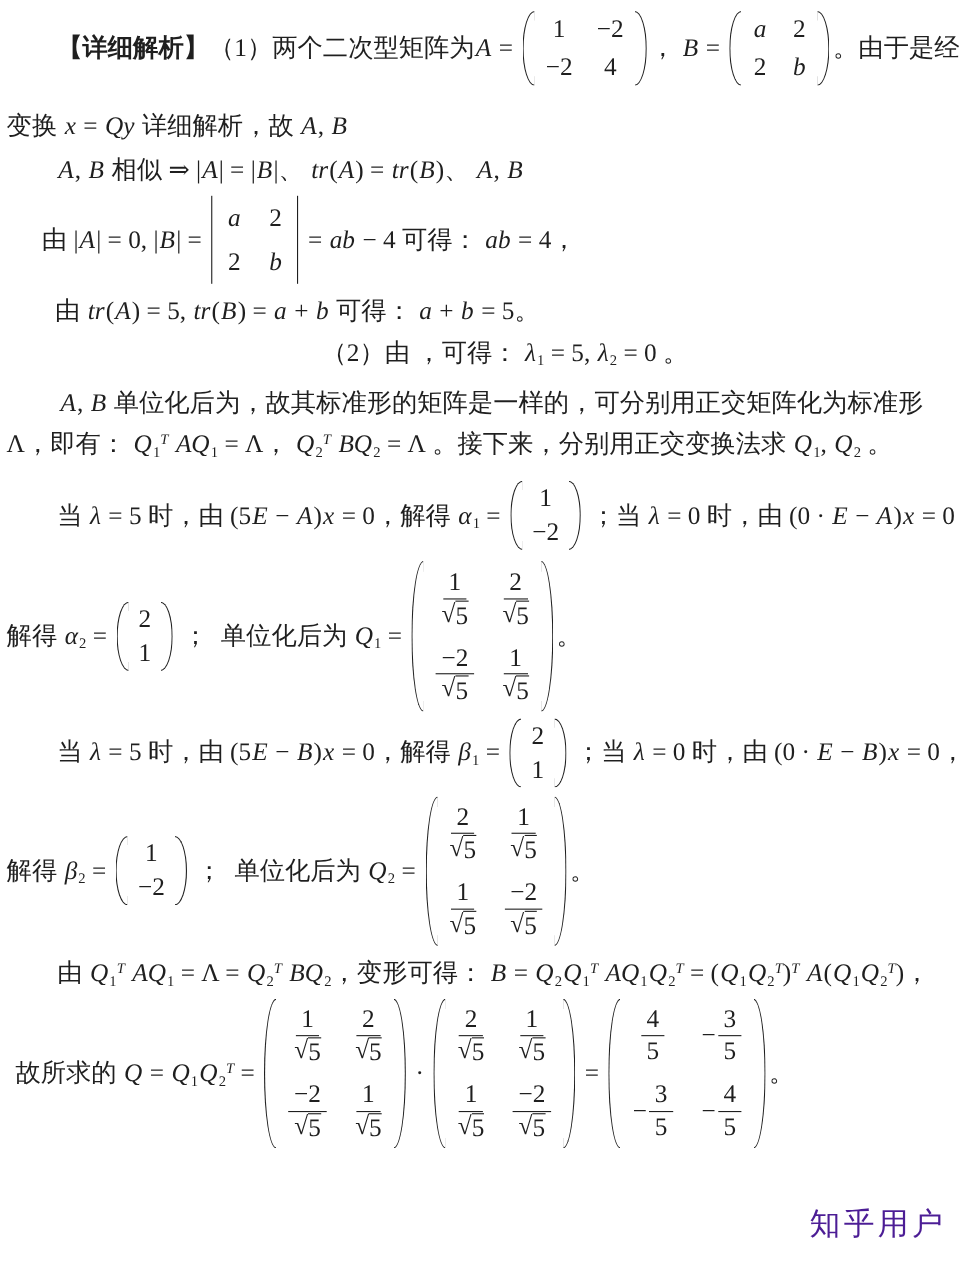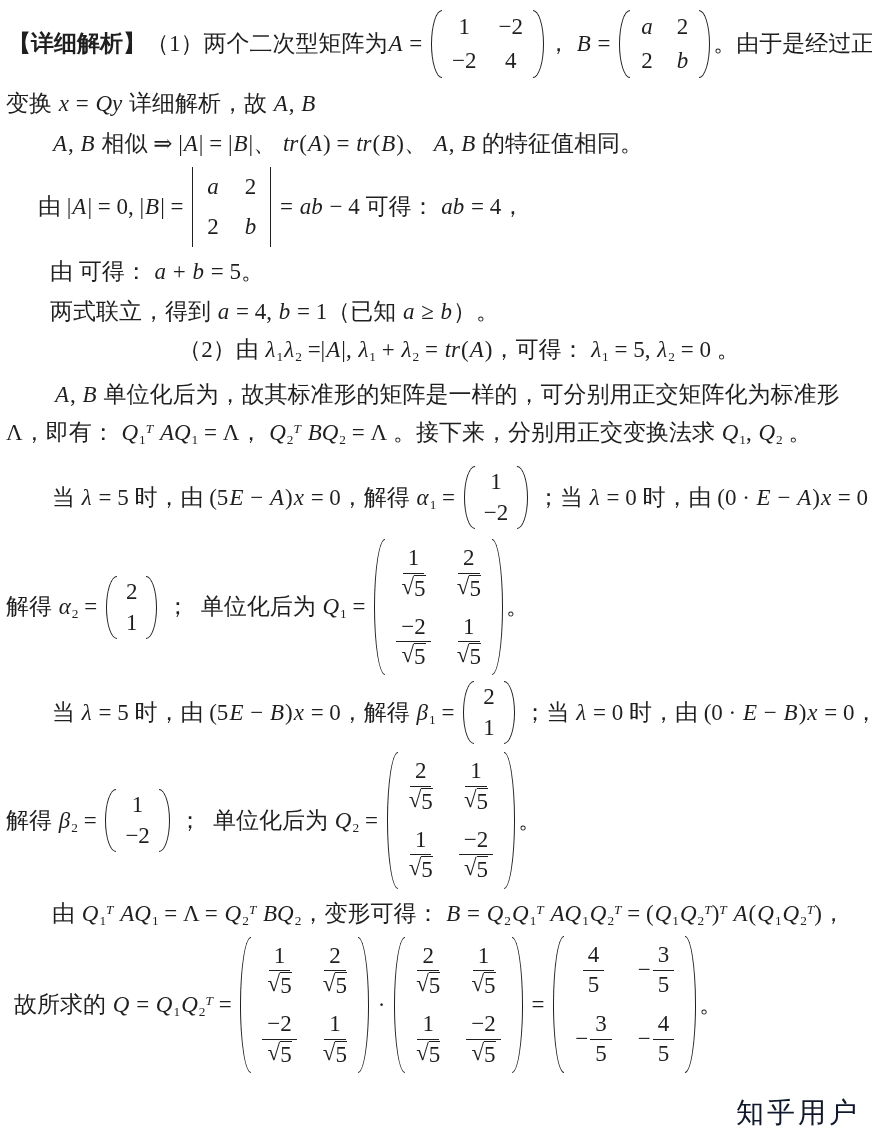--- a/index.html
+++ b/index.html
@@ -4,21 +4,21 @@
 <style>
   html,body{margin:0;padding:0;}
   body{
     width:872px;height:1146px;position:relative;overflow:hidden;
     background:#ffffff;color:#1f1f1f;
     font-family:"Liberation Serif","DejaVu Serif",serif;
   }
   .doc{padding:10px 4px 0 6px;}
   .line{display:flex;align-items:center;flex-wrap:nowrap;white-space:pre;}
   .cn{font-size:23px;line-height:1.3;}
-  .cn.bold{font-weight:bold;}
+  .cn.bold{font-weight:bold;margin-left:44px;}
   .math{font-size:23px;line-height:1.3;}
   .math i,i{font-style:italic;font-family:inherit;padding:0 1px;}
   sub{font-size:0.58em;vertical-align:-0.3em;line-height:1;}
   sup{font-size:0.58em;vertical-align:0.55em;line-height:1;}
   sup.it{font-style:italic;}
   
   .mat{display:inline-flex;align-items:center;flex:0 0 auto;margin:0 3px;font-size:23px;}
   .mbody{display:grid;align-items:center;justify-items:center;}
   .m-std .mbody{row-gap:8px;column-gap:22px;padding:4px 8px;}
   .m-det .mbody{row-gap:14px;column-gap:24px;padding:7px 9px;}
@@ -33,35 +33,34 @@
   
   .fwrap{display:inline-flex;align-items:center;}
   .fpre{margin-right:2px;}
   .frac{display:inline-flex;flex-direction:column;align-items:center;line-height:1.15;}
   .frac .num{border-bottom:1.5px solid currentColor;padding:0 5px 1px;}
   .frac .den{padding-top:1px;display:inline-flex;align-items:flex-start;}
   .rsign{line-height:1.05;}
   .rarg{border-top:1.5px solid currentColor;line-height:1.05;padding-top:1px;}
   .watermark{
     position:absolute;right:12px;bottom:14px;
-    font-size:28px;letter-spacing:3px;color:#0f172a;
+    font-size:28px;letter-spacing:3px;color:#4c1d95;
   }
 </style>
 </head>
 <body>
 
 <div class="page">
   <div class="doc">
       <div class="line" style="margin-top: 0px; padding-left: 2px;"><span class="cn bold">【详细解析】</span><span class="cn">（1）两个二次型矩阵为</span><span class="math"><i>A</i> = </span><span class="mat m-std"><span class="pl"></span><span class="mbody" style="grid-template-columns: repeat(2, auto);"><span class="mat-entry">1</span><span class="mat-entry">−2</span><span class="mat-entry">−2</span><span class="mat-entry">4</span></span><span class="pr"></span></span><span class="cn">， </span><span class="math"><i>B</i> = </span><span class="mat m-std"><span class="pl"></span><span class="mbody" style="grid-template-columns: repeat(2, auto);"><span class="mat-entry"><i>a</i></span><span class="mat-entry">2</span><span class="mat-entry">2</span><span class="mat-entry"><i>b</i></span></span><span class="pr"></span></span><span class="cn">。由于是经过正交</span></div>
-      <div class="line" style="margin-top: 11px; padding-left: 0px;"><span class="cn">变换 </span><span class="math"><i>x</i> = <i>Qy</i> </span><span class="cn">详细解析，故 </span><span class="math"><i>A</i>, <i>B</i> </span></div>
-      <div class="line" style="margin-top: 10px; padding-left: 46px;"><span class="math"><i>A</i>, <i>B</i> </span><span class="cn">相似 ⇒ </span><span class="math">|<i>A</i>| = |<i>B</i>|</span><span class="cn">、 </span><span class="math"><i>tr</i>(<i>A</i>) = <i>tr</i>(<i>B</i>)</span><span class="cn">、 </span><span class="math"><i>A</i>, <i>B</i> </span><span class="cn">的特征值相同。</span></div>
+      <div class="line" style="margin-top: 22px; padding-left: 0px;"><span class="cn">变换 </span><span class="math"><i>x</i> = <i>Qy</i> </span><span class="cn">详细解析，故 </span><span class="math"><i>A</i>, <i>B</i> </span></div>
+      <div class="line" style="margin-top: 10px; padding-left: 46px;"><span class="math"><i>A</i>, <i>B</i> </span><span class="cn">相似 ⇒ </span><span class="math">|<i>A</i>| = |<i>B</i>|</span><span class="cn">、 </span><span class="math"><i>tr</i>(<i>A</i>) = <i>tr</i>(<i>B</i>)</span><span class="cn">、 </span><span class="math"><i>A</i>, <i>B</i> </span></div>
       <div class="line" style="margin-top: 8px; padding-left: 32px;"><span class="cn">由 </span><span class="math">|<i>A</i>| = 0, |<i>B</i>| = </span><span class="mat m-det"><span class="bl"></span><span class="mbody" style="grid-template-columns: repeat(2, auto);"><span class="mat-entry"><i>a</i></span><span class="mat-entry">2</span><span class="mat-entry">2</span><span class="mat-entry"><i>b</i></span></span><span class="br"></span></span><span class="math"> = <i>ab</i> − 4 </span><span class="cn">可得： </span><span class="math"><i>ab</i> = 4</span><span class="cn">，</span></div>
-      <div class="line" style="margin-top: 10px; padding-left: 44px;"><span class="cn">由 </span><span class="cn">可得： </span><span class="math"><i>a</i> + <i>b</i> = 5</span><span class="cn">。</span></div>
-      <div class="line" style="margin-top: 10px; padding-left: 44px;"><span class="cn">两式联立，得到 </span><span class="math"><i>a</i> = 4, <i>b</i> = 1</span><span class="cn">（已知 </span><span class="math"><i>a</i> ≥ <i>b</i></span><span class="cn">）。</span></div>
-      <div class="line" style="margin-top: 8px; padding-left: 44px; justify-content: center;"><span class="cn">（2）由 </span><span class="math"><i>λ</i><sub>1</sub><i>λ</i><sub>2</sub> =|<i>A</i>|, <i>λ</i><sub>1</sub> + <i>λ</i><sub>2</sub> = <i>tr</i>(<i>A</i>)</span><span class="cn">，可得： </span><span class="math"><i>λ</i><sub>1</sub> = 5, <i>λ</i><sub>2</sub> = 0</span><span class="cn"> 。</span></div>
+      <div class="line" style="margin-top: 10px; padding-left: 44px;"><span class="cn">由 </span><span class="math"><i>tr</i>(<i>A</i>) = 5, <i>tr</i>(<i>B</i>) = <i>a</i> + <i>b</i> </span><span class="cn">可得： </span><span class="math"><i>a</i> + <i>b</i> = 5</span><span class="cn">。</span></div>
+      <div class="line" style="margin-top: 8px; padding-left: 44px; justify-content: center;"><span class="cn">（2）由 </span><span class="cn">，可得： </span><span class="math"><i>λ</i><sub>1</sub> = 5, <i>λ</i><sub>2</sub> = 0</span><span class="cn"> 。</span></div>
       <div class="line" style="margin-top: 16px; padding-left: 48px;"><span class="math"><i>A</i>, <i>B</i> </span><span class="cn">单位化后为，故其标准形的矩阵是一样的，可分别用正交矩阵化为标准形</span></div>
       <div class="line" style="margin-top: 8px; padding-left: 0px;"><span class="math">Λ</span><span class="cn">，即有： </span><span class="math"><i>Q</i><sub>1</sub><sup class="it">T</sup> <i>AQ</i><sub>1</sub> = Λ</span><span class="cn">， </span><span class="math"><i>Q</i><sub>2</sub><sup class="it">T</sup> <i>BQ</i><sub>2</sub> = Λ</span><span class="cn"> 。接下来，分别用正交变换法求 </span><span class="math"><i>Q</i><sub>1</sub>, <i>Q</i><sub>2</sub></span><span class="cn"> 。</span></div>
       <div class="line" style="margin-top: 18px; padding-left: 46px;"><span class="cn">当 </span><span class="math"><i>λ</i> = 5 </span><span class="cn">时，由 </span><span class="math">(5<i>E</i> − <i>A</i>)<i>x</i> = 0</span><span class="cn">，解得 </span><span class="math"><i>α</i><sub>1</sub> = </span><span class="mat m-vec"><span class="pl"></span><span class="mbody" style="grid-template-columns: repeat(1, auto);"><span class="mat-entry">1</span><span class="mat-entry">−2</span></span><span class="pr"></span></span><span class="cn"> ；当 </span><span class="math"><i>λ</i> = 0 </span><span class="cn">时，由 </span><span class="math">(0 · <i>E</i> − <i>A</i>)<i>x</i> = 0</span><span class="cn">，</span></div>
       <div class="line" style="margin-top: 10px; padding-left: 0px;"><span class="cn">解得 </span><span class="math"><i>α</i><sub>2</sub> = </span><span class="mat m-vec"><span class="pl"></span><span class="mbody" style="grid-template-columns: repeat(1, auto);"><span class="mat-entry">2</span><span class="mat-entry">1</span></span><span class="pr"></span></span><span class="cn"> ；  单位化后为 </span><span class="math"><i>Q</i><sub>1</sub> = </span><span class="mat m-frac"><span class="pl"></span><span class="mbody" style="grid-template-columns: repeat(2, auto);"><span class="fwrap"><span class="frac"><span class="num">1</span><span class="den"><span class="rsign">√</span><span class="rarg">5</span></span></span></span><span class="fwrap"><span class="frac"><span class="num">2</span><span class="den"><span class="rsign">√</span><span class="rarg">5</span></span></span></span><span class="fwrap"><span class="frac"><span class="num">−2</span><span class="den"><span class="rsign">√</span><span class="rarg">5</span></span></span></span><span class="fwrap"><span class="frac"><span class="num">1</span><span class="den"><span class="rsign">√</span><span class="rarg">5</span></span></span></span></span><span class="pr"></span></span><span class="cn">。</span></div>
       <div class="line" style="margin-top: 6px; padding-left: 46px;"><span class="cn">当 </span><span class="math"><i>λ</i> = 5 </span><span class="cn">时，由 </span><span class="math">(5<i>E</i> − <i>B</i>)<i>x</i> = 0</span><span class="cn">，解得 </span><span class="math"><i>β</i><sub>1</sub> = </span><span class="mat m-vec"><span class="pl"></span><span class="mbody" style="grid-template-columns: repeat(1, auto);"><span class="mat-entry">2</span><span class="mat-entry">1</span></span><span class="pr"></span></span><span class="cn"> ；当 </span><span class="math"><i>λ</i> = 0 </span><span class="cn">时，由 </span><span class="math">(0 · <i>E</i> − <i>B</i>)<i>x</i> = 0</span><span class="cn">，</span></div>
       <div class="line" style="margin-top: 8px; padding-left: 0px;"><span class="cn">解得 </span><span class="math"><i>β</i><sub>2</sub> = </span><span class="mat m-vec"><span class="pl"></span><span class="mbody" style="grid-template-columns: repeat(1, auto);"><span class="mat-entry">1</span><span class="mat-entry">−2</span></span><span class="pr"></span></span><span class="cn"> ；  单位化后为 </span><span class="math"><i>Q</i><sub>2</sub> = </span><span class="mat m-frac"><span class="pl"></span><span class="mbody" style="grid-template-columns: repeat(2, auto);"><span class="fwrap"><span class="frac"><span class="num">2</span><span class="den"><span class="rsign">√</span><span class="rarg">5</span></span></span></span><span class="fwrap"><span class="frac"><span class="num">1</span><span class="den"><span class="rsign">√</span><span class="rarg">5</span></span></span></span><span class="fwrap"><span class="frac"><span class="num">1</span><span class="den"><span class="rsign">√</span><span class="rarg">5</span></span></span></span><span class="fwrap"><span class="frac"><span class="num">−2</span><span class="den"><span class="rsign">√</span><span class="rarg">5</span></span></span></span></span><span class="pr"></span></span><span class="cn">。</span></div>
       <div class="line" style="margin-top: 10px; padding-left: 46px;"><span class="cn">由 </span><span class="math"><i>Q</i><sub>1</sub><sup class="it">T</sup> <i>AQ</i><sub>1</sub> = Λ = <i>Q</i><sub>2</sub><sup class="it">T</sup> <i>BQ</i><sub>2</sub></span><span class="cn">，变形可得： </span><span class="math"><i>B</i> = <i>Q</i><sub>2</sub><i>Q</i><sub>1</sub><sup class="it">T</sup> <i>AQ</i><sub>1</sub><i>Q</i><sub>2</sub><sup class="it">T</sup> = (<i>Q</i><sub>1</sub><i>Q</i><sub>2</sub><sup class="it">T</sup>)<sup class="it">T</sup> <i>A</i>(<i>Q</i><sub>1</sub><i>Q</i><sub>2</sub><sup class="it">T</sup>)</span><span class="cn">，</span></div>
       <div class="line" style="margin-top: 8px; padding-left: 8px;"><span class="cn">故所求的 </span><span class="math"><i>Q</i> = <i>Q</i><sub>1</sub><i>Q</i><sub>2</sub><sup class="it">T</sup> = </span><span class="mat m-frac"><span class="pl"></span><span class="mbody" style="grid-template-columns: repeat(2, auto);"><span class="fwrap"><span class="frac"><span class="num">1</span><span class="den"><span class="rsign">√</span><span class="rarg">5</span></span></span></span><span class="fwrap"><span class="frac"><span class="num">2</span><span class="den"><span class="rsign">√</span><span class="rarg">5</span></span></span></span><span class="fwrap"><span class="frac"><span class="num">−2</span><span class="den"><span class="rsign">√</span><span class="rarg">5</span></span></span></span><span class="fwrap"><span class="frac"><span class="num">1</span><span class="den"><span class="rsign">√</span><span class="rarg">5</span></span></span></span></span><span class="pr"></span></span><span class="math"> · </span><span class="mat m-frac"><span class="pl"></span><span class="mbody" style="grid-template-columns: repeat(2, auto);"><span class="fwrap"><span class="frac"><span class="num">2</span><span class="den"><span class="rsign">√</span><span class="rarg">5</span></span></span></span><span class="fwrap"><span class="frac"><span class="num">1</span><span class="den"><span class="rsign">√</span><span class="rarg">5</span></span></span></span><span class="fwrap"><span class="frac"><span class="num">1</span><span class="den"><span class="rsign">√</span><span class="rarg">5</span></span></span></span><span class="fwrap"><span class="frac"><span class="num">−2</span><span class="den"><span class="rsign">√</span><span class="rarg">5</span></span></span></span></span><span class="pr"></span></span><span class="math"> = </span><span class="mat m-frac"><span class="pl"></span><span class="mbody" style="grid-template-columns: repeat(2, auto);"><span class="fwrap"><span class="frac"><span class="num">4</span><span class="den">5</span></span></span><span class="fwrap"><span class="fpre">−</span><span class="frac"><span class="num">3</span><span class="den">5</span></span></span><span class="fwrap"><span class="fpre">−</span><span class="frac"><span class="num">3</span><span class="den">5</span></span></span><span class="fwrap"><span class="fpre">−</span><span class="frac"><span class="num">4</span><span class="den">5</span></span></span></span><span class="pr"></span></span><span class="cn">。</span></div>
     </div>
   <div class="watermark">知乎用户</div>

